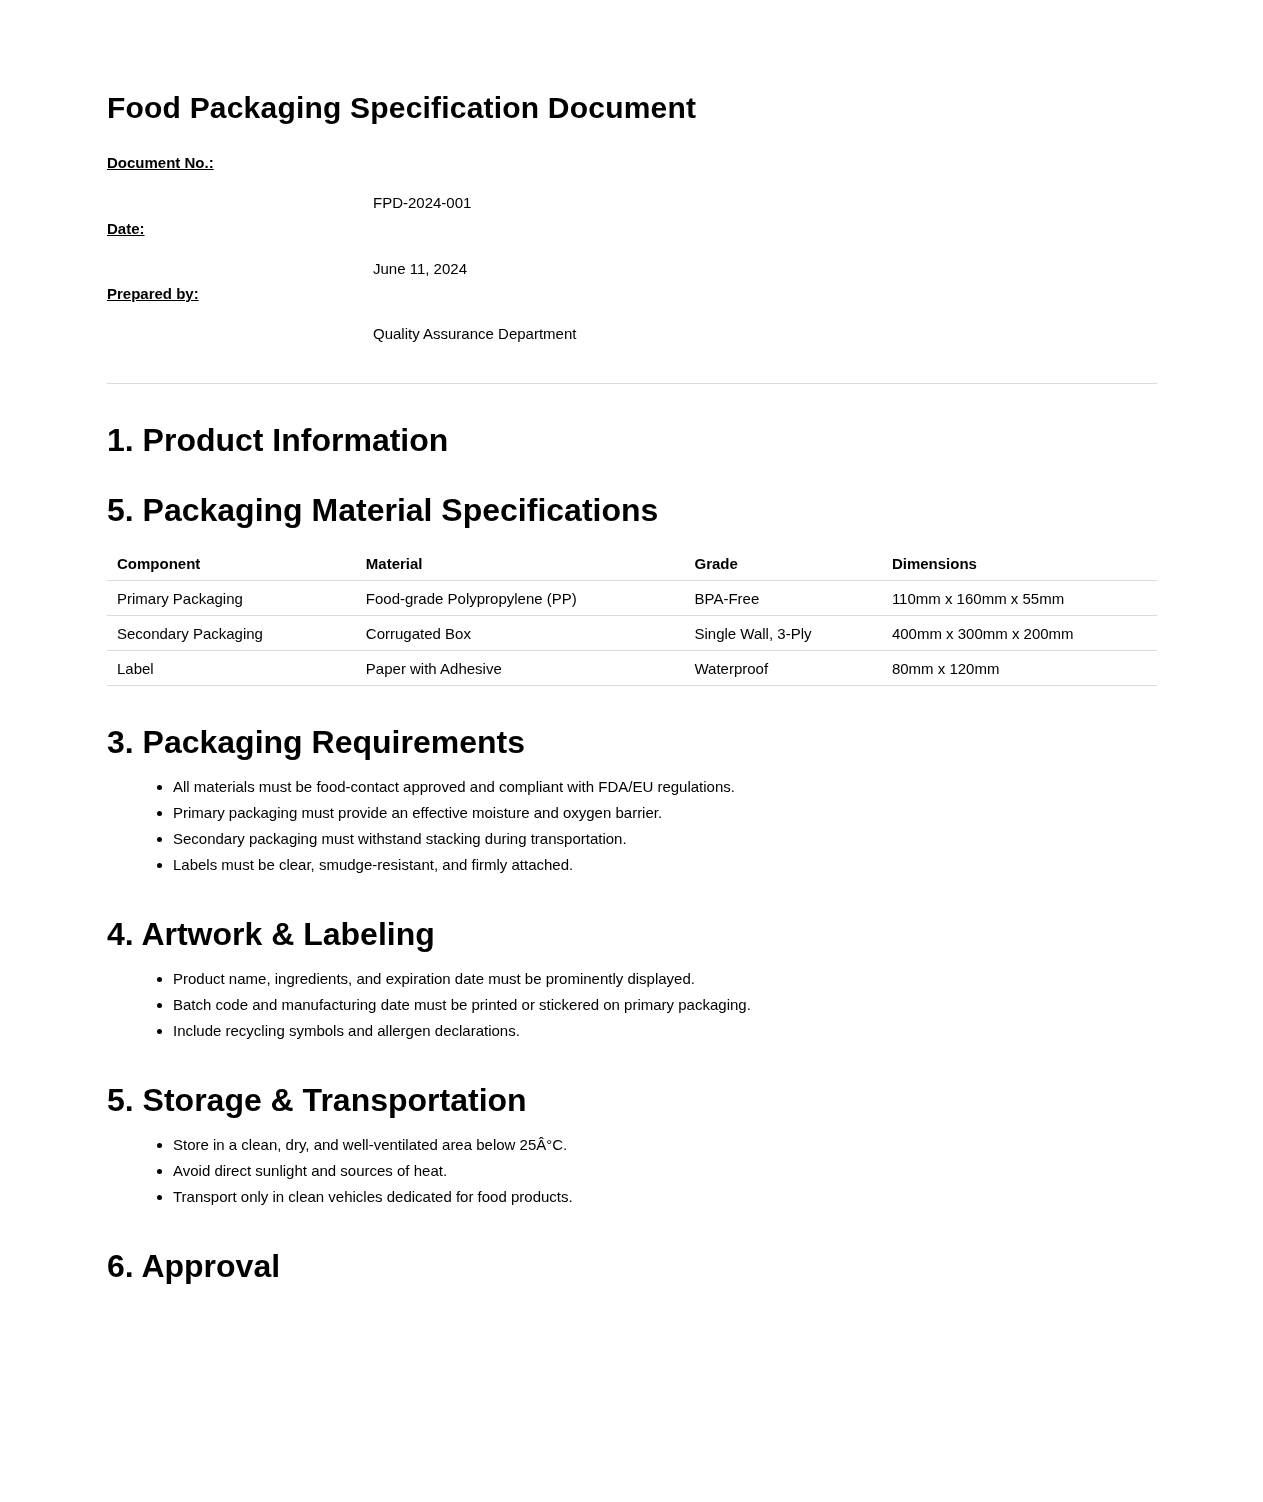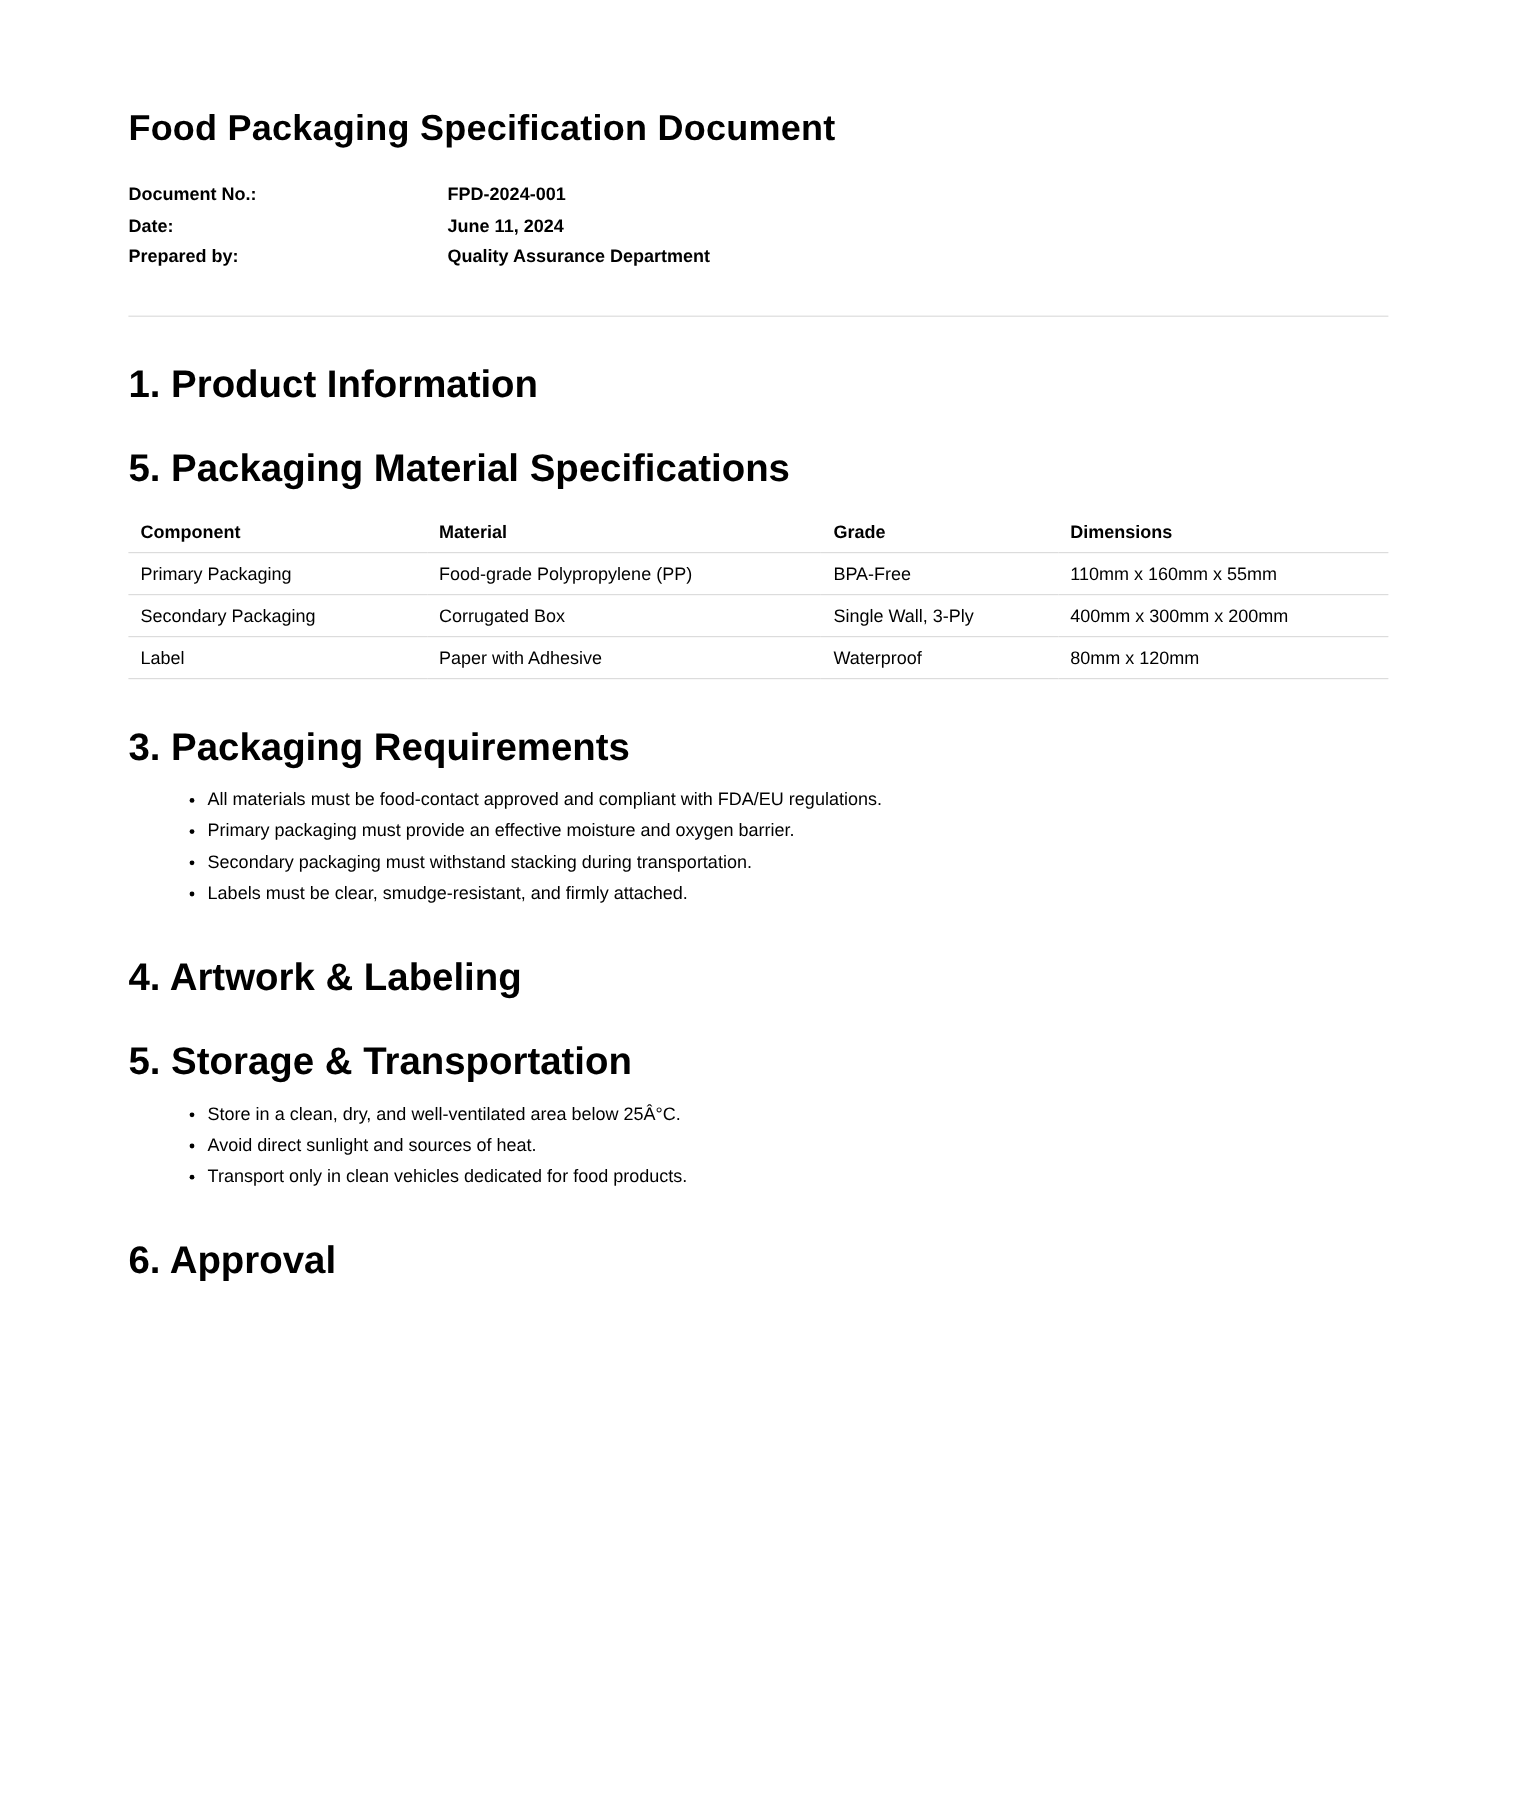--- a/index.html
+++ b/index.html
@@ -17,22 +17,22 @@
   }
   h1.doc-title {
     font-size: 30px;
     line-height: 34px;
     font-weight: 700;
     margin: 0 0 25px 0;
     letter-spacing: 0.2px;
   }
   .kv-grid { font-size: 15px; }
   .kv-row { display: flex; line-height: 25.6px; }
-  .kv-label { width: 266px; font-weight: 700; flex: 0 0 266px; }
-  .kv-value { font-weight: 700; }
+  .kv-label { width: 266px; font-weight: 700; flex: 0 0 266px; text-decoration: underline; }
+  .kv-value { font-weight: 400; margin-top: 40px; }
   hr.divider {
     border: none;
     border-top: 1px solid #dcdcdc;
     margin: 36px 0 0 0;
     height: 0;
   }
   h2.section-heading {
     font-size: 32px;
     line-height: 28px;
     font-weight: 700;
@@ -139,20 +139,25 @@
 
   <ul class="bullet-list">
     <li>All materials must be food-contact approved and compliant with FDA/EU regulations.</li>
     <li>Primary packaging must provide an effective moisture and oxygen barrier.</li>
     <li>Secondary packaging must withstand stacking during transportation.</li>
     <li>Labels must be clear, smudge-resistant, and firmly attached.</li>
   </ul>
 
   <h2 class="section-heading">4. Artwork &amp; Labeling</h2>
 
+  <ul class="bullet-list">
+    <li>Product name, ingredients, and expiration date must be prominently displayed.</li>
+    <li>Batch code and manufacturing date must be printed or stickered on primary packaging.</li>
+    <li>Include recycling symbols and allergen declarations.</li>
+  </ul>
 
   <h2 class="section-heading">5. Storage &amp; Transportation</h2>
 
   <ul class="bullet-list">
     <li>Store in a clean, dry, and well-ventilated area below 25Â°C.</li>
     <li>Avoid direct sunlight and sources of heat.</li>
     <li>Transport only in clean vehicles dedicated for food products.</li>
   </ul>
 
   <h2 class="section-heading">6. Approval</h2>

